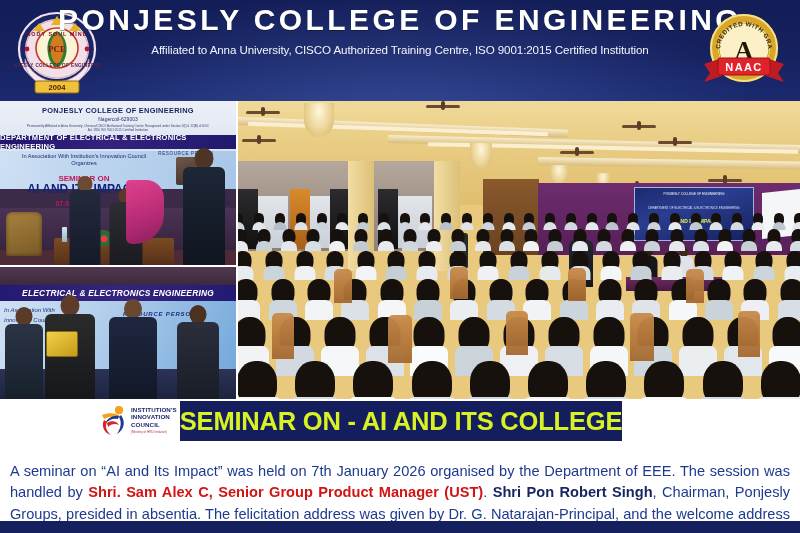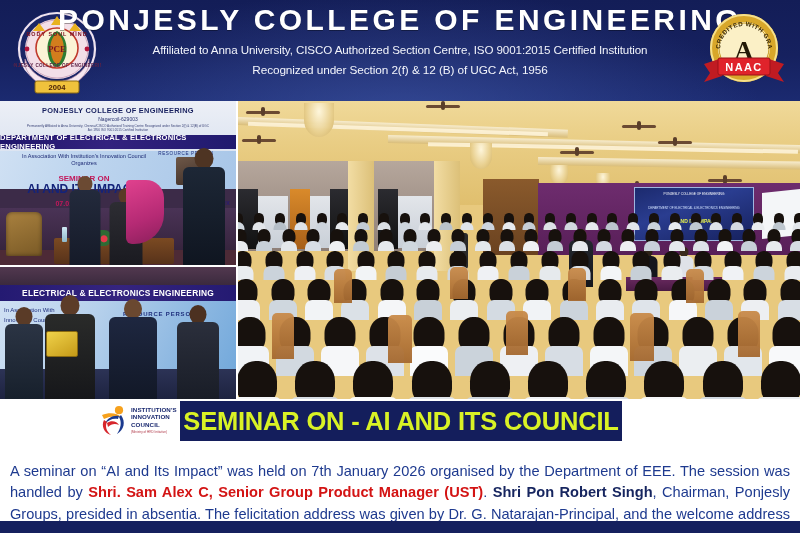--- a/index.html
+++ b/index.html
@@ -94,21 +94,21 @@
     background:radial-gradient(circle at 30% 40%,#e33b4a 0 3px,transparent 4px),
                radial-gradient(circle at 60% 30%,#f3f3f3 0 3px,transparent 4px),
                radial-gradient(circle at 80% 55%,#e33b4a 0 3px,transparent 4px),
                radial-gradient(circle at 45% 70%,#f0f0f0 0 3px,transparent 4px),
                #2e6b34;}
   .person{position:absolute;bottom:0;}
   .person .head{position:absolute;left:50%;transform:translateX(-50%);border-radius:50%;background:#5a3b28;}
   .person .body{position:absolute;left:50%;transform:translateX(-50%);border-radius:6px 6px 0 0;}
 
   
-  .felic{position:absolute;inset:0;background:#f97316;}
+  .felic{position:absolute;inset:0;background:#f97316;font-style:italic;}
   .felic .top{position:absolute;left:0;right:0;top:0;height:18px;background:linear-gradient(180deg,#52384f,#3b2a3e);}
   .felic .bar{position:absolute;left:0;right:0;top:18px;height:16px;
     background:linear-gradient(90deg,#241a72,#35247f 50%,#241a72);
     color:#fff;font-size:8.4px;font-weight:bold;display:flex;align-items:center;justify-content:center;letter-spacing:.2px;}
   .felic .bn{position:absolute;left:0;right:0;top:34px;bottom:0;
     background:linear-gradient(115deg,#cfe0f3 0%,#b7d1ec 35%,#8fb9e2 70%,#6ea6da 100%);}
   .felic .rp{position:absolute;right:40px;top:44px;font-size:6px;color:#1f2f7d;letter-spacing:.8px;font-weight:bold;}
   .felic .lb1{position:absolute;left:4px;top:40px;font-size:6px;color:#1f2f7d;}
   .felic .lb2{position:absolute;left:4px;top:50px;font-size:6px;color:#1f2f7d;}
   .felic .floor{position:absolute;left:0;right:0;bottom:0;height:30px;background:linear-gradient(180deg,#2c3356,#1d2340);}
@@ -199,22 +199,21 @@
         <text x="44" y="31" font-family="Liberation Sans, sans-serif" font-size="5.4" font-weight="bold" fill="#7a1020" text-anchor="middle" letter-spacing="1">BODY SOUL MIND</text>
         <path d="M12 54 A34 34 0 0 0 76 54 L76 61 A34 34 0 0 1 12 61 Z" fill="#f6e7ef" stroke="#b58aa5" stroke-width=".7"></path>
         <text x="44" y="62" font-family="Liberation Sans, sans-serif" font-size="4.6" font-weight="bold" fill="#5c2246" text-anchor="middle" letter-spacing=".4">PONJESLY COLLEGE OF ENGINEERING</text>
         <rect x="22" y="76" width="44" height="12" rx="2" fill="#f0c23c" stroke="#8d6a12" stroke-width="1"></rect>
         <text x="44" y="85" font-family="Liberation Sans, sans-serif" font-size="7.6" font-weight="bold" fill="#4a2208" text-anchor="middle">2004</text>
       </svg>
     </div>
 
     <div class="hdr-center">
       <div class="college-name">PONJESLY COLLEGE OF ENGINEERING</div>
-      <div class="affil-line">Affiliated to Anna University, CISCO Authorized Section Centre, ISO 9001:2015 Certified Institution</div>
-      <div class="recog-line">Recognized under Section 2(f) &amp; 12 (B) of UGC  Act, 1956</div>
+      <div class="affil-line">Affiliated to Anna University, CISCO Authorized Training Centre, ISO 9001:2015 Certified Institution</div>
     </div>
 
     <div class="naac">
       <svg viewBox="0 0 92 90" width="92" height="90">
         <circle cx="46" cy="42" r="34" fill="#d8a72a"></circle>
         <circle cx="46" cy="42" r="33" fill="none" stroke="#f6e08a" stroke-width="2"></circle>
         <circle cx="46" cy="42" r="26" fill="#fbf0c6"></circle>
         <circle cx="46" cy="42" r="25" fill="none" stroke="#c79a22" stroke-width="1"></circle>
         <path id="arcp" d="M22 44 A24 24 0 0 1 70 44" fill="none"></path>
         <text font-family="Liberation Sans, sans-serif" font-size="6.2" font-weight="bold" fill="#3b2a06" letter-spacing=".5">
@@ -849,21 +848,21 @@
       </div>
       <div class="tx">
         <span>INSTITUTION'S</span>
         <span>INNOVATION</span>
         <span>COUNCIL</span>
         <em>(Ministry of HRD Initiative)</em>
       </div>
     </div>
 
     <div class="titlebar">
-      <span>SEMINAR ON - AI AND ITS COUNCIL</span>
+      <span>SEMINAR ON - AI AND ITS COLLEGE</span>
     </div>
   </div>
 
   <div class="bodywrap">
     <p class="para">A seminar on “AI and Its Impact” was held on 7th January 2026 organised by the Department of EEE. The session was handled by <span class="red">Shri. Sam Alex C, Senior Group Product Manager (UST)</span>. <span class="navybold">Shri Pon Robert Singh</span>, Chairman, Ponjesly Groups, presided in absentia. The felicitation address was given by Dr. G. Natarajan-Principal, and the welcome address was delivered by Prof. Preeta Shirly, HoD-EEE.</p>
   </div>
 
   <div class="footbar"></div>
 </div>
 

